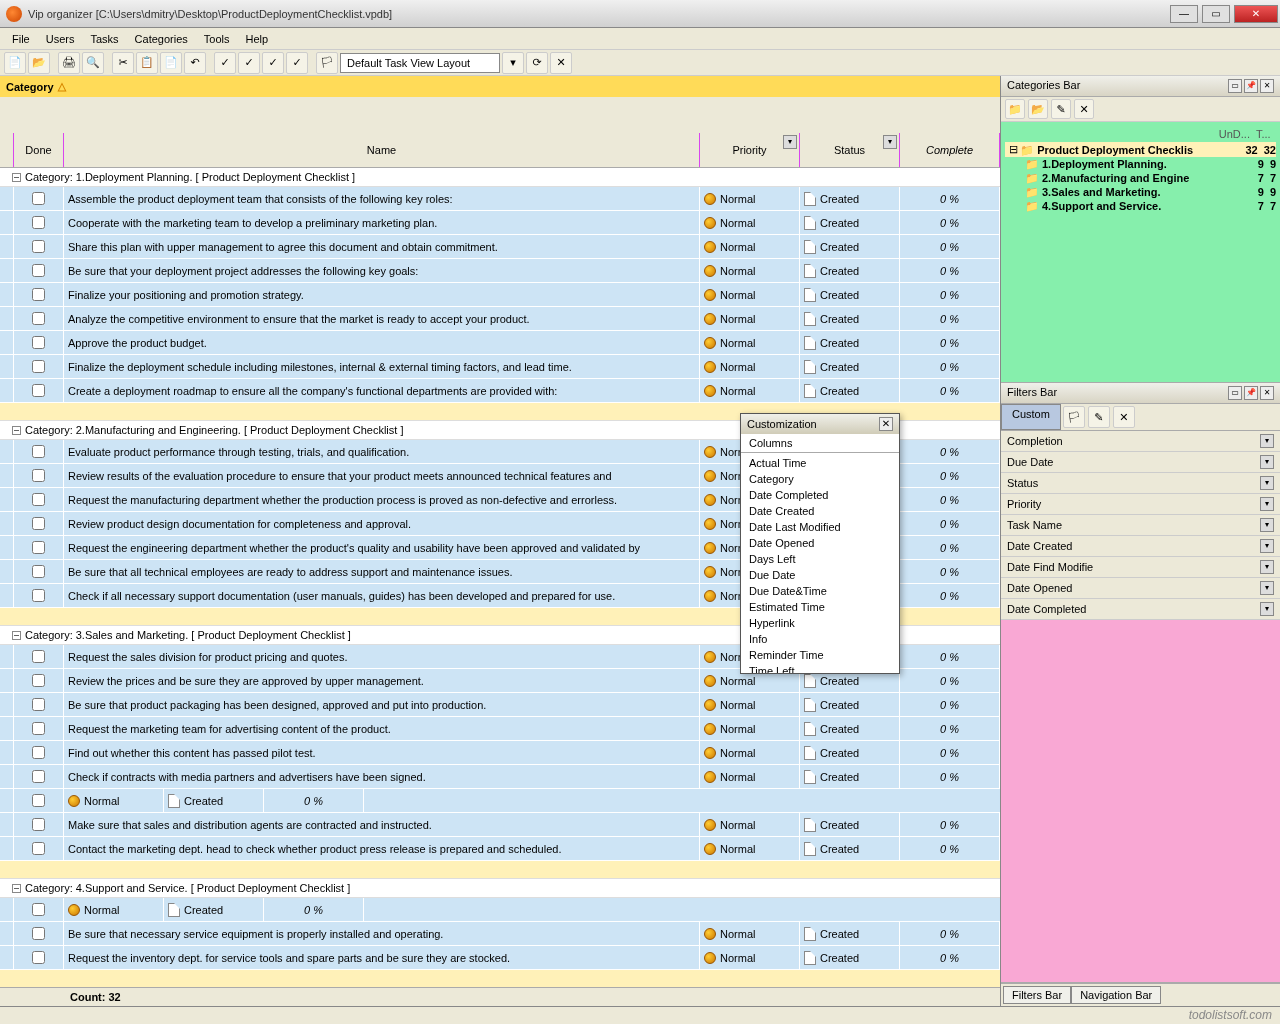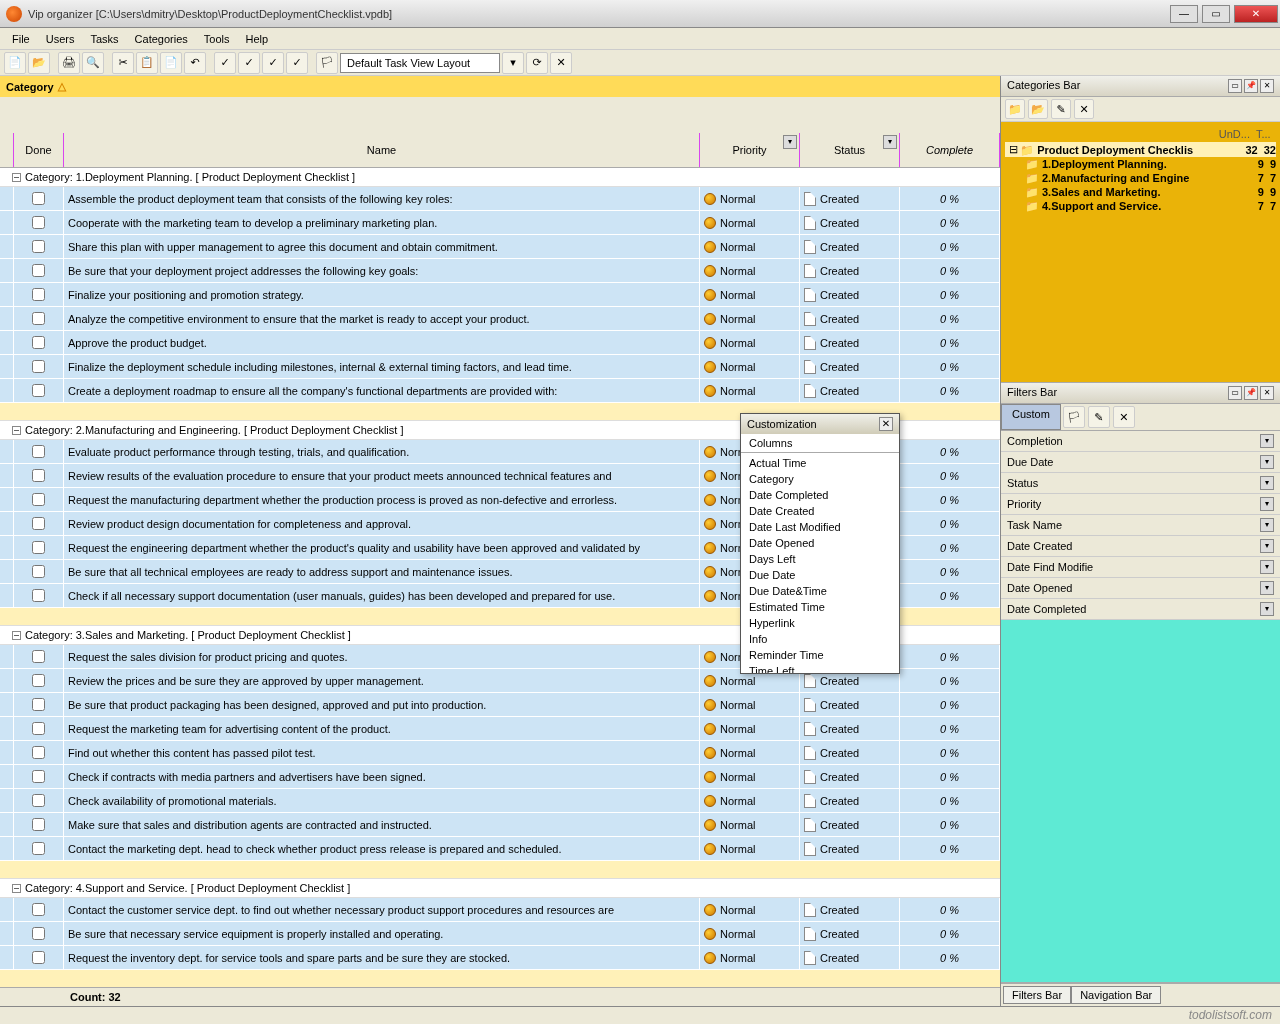--- a/index.html
+++ b/index.html
@@ -34,27 +34,27 @@
 .stat-ico { width: 12px; height: 14px; background: #fff; border: 1px solid #888; margin-right: 4px; position: relative; }
 .stat-ico::before { content: ""; position: absolute; top: -1px; right: -1px; border: 3px solid transparent; border-top-color: #cde4f5; border-right-color: #cde4f5; }
 .footer { background: #ece9d8; padding: 3px 70px; border-top: 1px solid #aaa; font-weight: bold; }
 .side { width: 280px; background: #ece9d8; display: flex; flex-direction: column; border-left: 1px solid #888; }
 .panel { border-bottom: 1px solid #aaa; }
 .phead { background: linear-gradient(to bottom, #f0f0ea, #d8d4c4); padding: 3px 6px; border-bottom: 1px solid #aaa; display: flex; align-items: flex-start; }
 .phead .pbtns { margin-left: auto; display: flex; gap: 2px; }
 .pbtn { width: 14px; height: 14px; border: 1px solid #888; background: #eee; font-size: 8px; line-height: 12px; text-align: center; cursor: pointer; }
 .ptbar { background: #ece9d8; padding: 2px 4px; display: flex; gap: 3px; border-bottom: 1px solid #ccc; }
 .ptbar .tb { width: 20px; height: 20px; }
-.treepane { background: #eab308; padding: 4px; font-size: 11px; height: 260px; overflow: auto; }
+.treepane { background: #86efac; padding: 4px; font-size: 11px; height: 260px; overflow: auto; }
 .tree-head { display: flex; font-size: 10px; color: #555; padding: 2px 0; }
 .tree-head .th1 { flex: 1; text-align: right; padding-right: 6px; }
 .tree-row { display: flex; align-items: center; padding: 1px 0; white-space: nowrap; }
 .tree-row .tico2 { width: 14px; height: 12px; margin-right: 3px; }
 .tree-row .nums { margin-left: auto; display: flex; gap: 6px; font-weight: bold; }
-.filterpane { background: #5eead4; flex: 1; overflow: auto; }
+.filterpane { background: #f9a8d4; flex: 1; overflow: auto; }
 .filter-tabs { display: flex; background: #ece9d8; border-bottom: 1px solid #aaa; }
 .ftab { padding: 3px 10px; background: #b8c8e0; border: 1px solid #888; cursor: pointer; }
 .ftbar { display: flex; gap: 3px; padding: 2px; }
 .frow { display: flex; background: #ece9d8; border-bottom: 1px solid #ccc; padding: 3px 6px; align-items: center; }
 .frow .fdd { margin-left: auto; width: 14px; height: 14px; background: #ddd; border: 1px solid #888; font-size: 8px; text-align: center; line-height: 12px; }
 .bottom-tabs { display: flex; background: #ece9d8; border-top: 1px solid #aaa; padding: 2px; }
 .btab { padding: 2px 8px; border: 1px solid #888; background: #f0f0ea; cursor: pointer; }
 .customize-popup { position: absolute; left: 740px; top: 413px; width: 160px; background: #ece9d8; border: 1px solid #555; box-shadow: 2px 2px 6px rgba(0,0,0,0.3); z-index: 100; }
 .cust-head { background: linear-gradient(to bottom, #f0f0ea, #d0ccb8); padding: 3px 6px; display: flex; align-items: center; }
 .cust-head .cx { margin-left: auto; width: 14px; height: 14px; border: 1px solid #888; background: #eee; text-align: center; line-height: 12px; font-size: 10px; cursor: pointer; }
@@ -359,21 +359,20 @@
           <div class="col-name">Check if contracts with media partners and advertisers have been signed.</div>
           <div class="col-pri"><span class="pri-ico"></span>Normal</div>
           <div class="col-stat"><span class="stat-ico"></span>Created</div>
           <div class="col-comp" style="justify-content:center">0 %</div>
         </div>
         <div class="trow">
           <div class="col-exp"></div>
           <div class="col-done" style="justify-content:center">
             <input type="checkbox" style="">
           </div>
-          <div class="col-name">Check availability of promotional materials.</div>
           <div class="col-pri"><span class="pri-ico"></span>Normal</div>
           <div class="col-stat"><span class="stat-ico"></span>Created</div>
           <div class="col-comp" style="justify-content:center">0 %</div>
         </div>
         <div class="trow">
           <div class="col-exp"></div>
           <div class="col-done" style="justify-content:center">
             <input type="checkbox" style="">
           </div>
           <div class="col-name">Make sure that sales and distribution agents are contracted and instructed.</div>
@@ -394,21 +393,20 @@
         <div class="gapsrow"></div>
         <div class="catrow">
           <span class="ex">–</span>
           <span>Category: 4.Support and Service.    [ Product Deployment Checklist ]</span>
         </div>
         <div class="trow">
           <div class="col-exp"></div>
           <div class="col-done" style="justify-content:center">
             <input type="checkbox" style="">
           </div>
-          <div class="col-name">Contact the customer service dept. to find out whether necessary product support procedures and resources are</div>
           <div class="col-pri"><span class="pri-ico"></span>Normal</div>
           <div class="col-stat"><span class="stat-ico"></span>Created</div>
           <div class="col-comp" style="justify-content:center">0 %</div>
         </div>
         <div class="trow">
           <div class="col-exp"></div>
           <div class="col-done" style="justify-content:center">
             <input type="checkbox" style="">
           </div>
           <div class="col-name">Be sure that necessary service equipment is properly installed and operating.</div>

